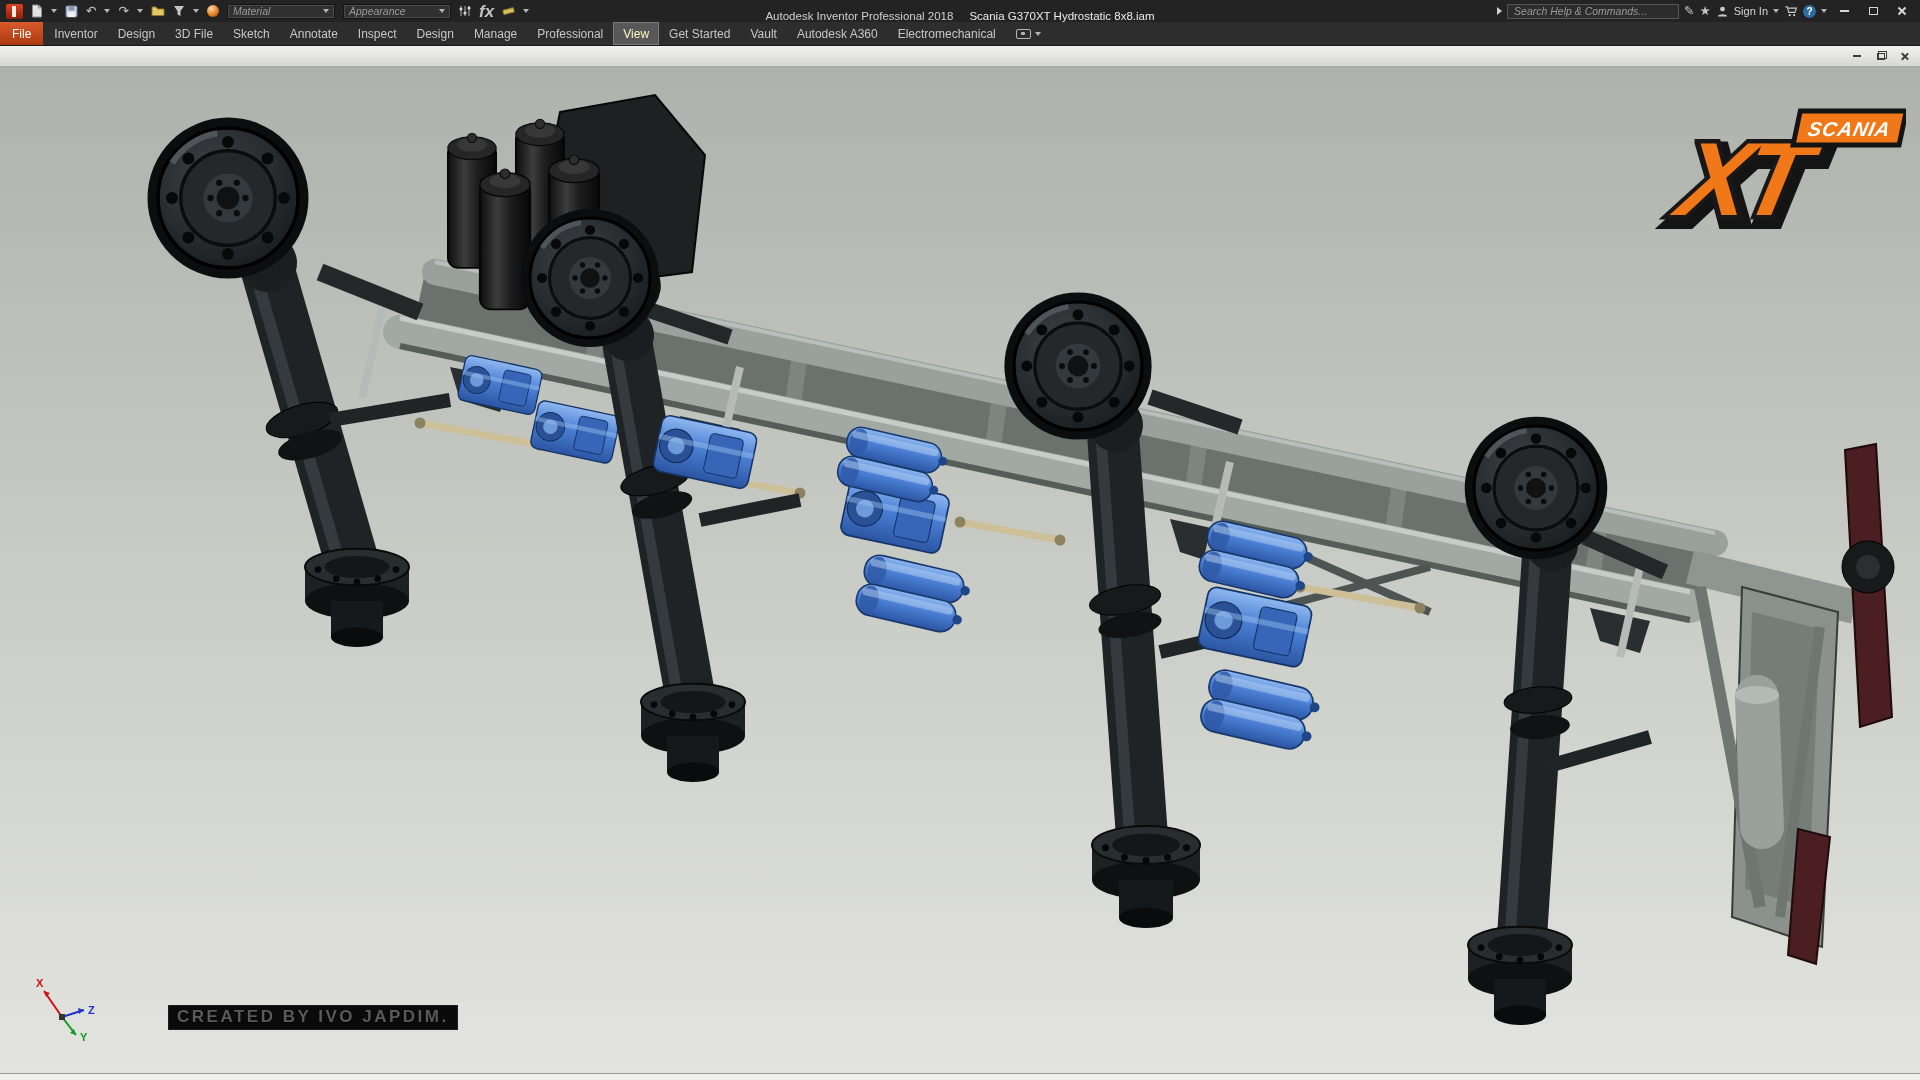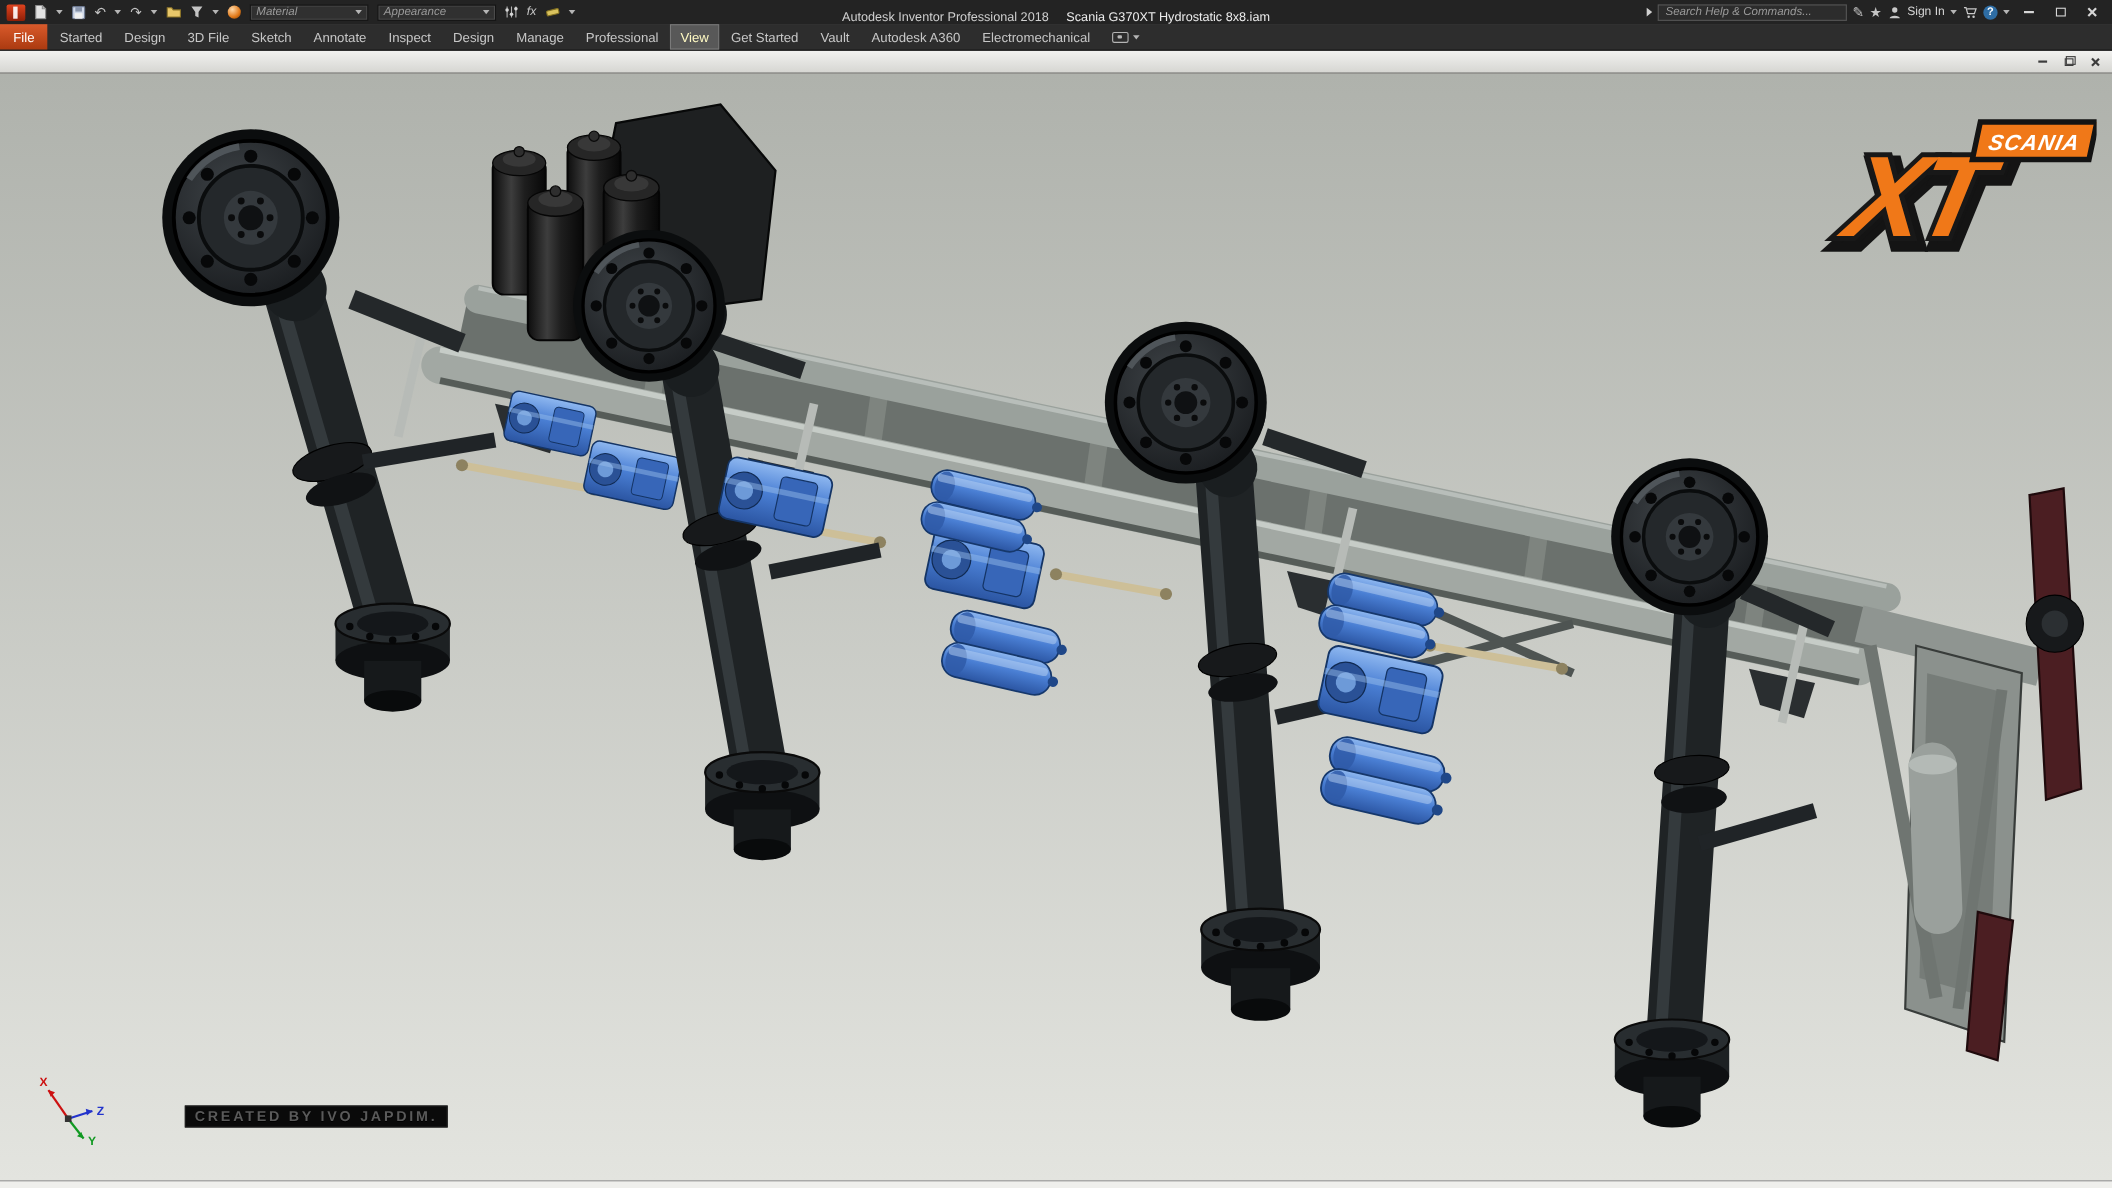--- a/index.html
+++ b/index.html
@@ -62,21 +62,21 @@
   .dg-close::before,.dg-close::after{content:"";position:absolute;left:3.7px;top:0;width:1.8px;height:9px;background:#3c3c3c}
   .dg-close::before{transform:rotate(45deg)}.dg-close::after{transform:rotate(-45deg)}
 
   
   .viewport{position:absolute;top:67px;left:0;width:1920px;height:1006px;
     background:linear-gradient(var(--viewport-top),var(--viewport-bottom));overflow:hidden}
   .model{position:absolute;left:0;top:0}
   .logo{position:absolute;top:36px;right:14px;z-index:3}
   .triad{position:absolute;left:30px;top:908px;z-index:3}
   .watermark{position:absolute;left:168px;top:938px;z-index:3;background:#0a0a0a;border:1px solid #1f1f1f;
-    color:#5a5a5a;font-size:13px;font-weight:700;letter-spacing:2.5px;padding:1px 8px 2px;text-shadow:0 1px 0 #000}
+    color:#5a5a5a;font-size:17px;font-weight:700;letter-spacing:2.5px;padding:1px 8px 2px;text-shadow:0 1px 0 #000}
   .statusbar{position:absolute;bottom:0;left:0;right:0;height:7px;background:#efefec;border-top:1px solid #9c9c9c;z-index:6}
 </style>
 </head>
 <body>
 
 <div class="app">
 
   <header class="titlebar">
     <div class="qat">
       <span class="appicon"></span>
@@ -119,21 +119,21 @@
         <span class="caret"></span>
       </div>
       <span class="ic">
         <svg width="12" height="12" viewBox="0 0 12 12">
             <path d="M2 1v10M6 1v10M10 1v10" stroke="#b5b5b5"></path>
             <circle cx="2" cy="4" r="1.6" fill="#d6d6d6"></circle>
             <circle cx="6" cy="8" r="1.6" fill="#d6d6d6"></circle>
             <circle cx="10" cy="3" r="1.6" fill="#d6d6d6"></circle>
           </svg>
       </span>
-      <span class="ic" style="font-style:italic;font-weight:normal;font-size:11px">fx</span>
+      <span class="ic" style="font-style:italic;font-weight:bold;font-size:17px">fx</span>
       <span class="ic">
         <svg width="13" height="12" viewBox="0 0 13 12">
             <rect x="1" y="4" width="11" height="4.5" rx="1" transform="rotate(-14 6 6)" fill="#d9c25e" stroke="#867322"></rect>
           </svg>
       </span>
       <span class="caret"></span>
     </div>
 
     <div class="center-title">
       <span class="apptitle">Autodesk Inventor Professional 2018</span>
@@ -169,21 +169,21 @@
           <span class="g-max"></span>
         </span>
       <span class="win-btn">
           <span class="g-close"></span>
         </span>
     </div>
   </header>
 
   <nav class="tabbar">
     <div class="tab file">File</div>
-    <div class="tab">Started</div>
+    <div class="tab">Inventor</div>
     <div class="tab">Design</div>
     <div class="tab">3D File</div>
     <div class="tab">Sketch</div>
     <div class="tab">Annotate</div>
     <div class="tab">Inspect</div>
     <div class="tab">Design</div>
     <div class="tab">Manage</div>
     <div class="tab">Professional</div>
     <div class="tab active">View</div>
     <div class="tab">Get Started</div>

